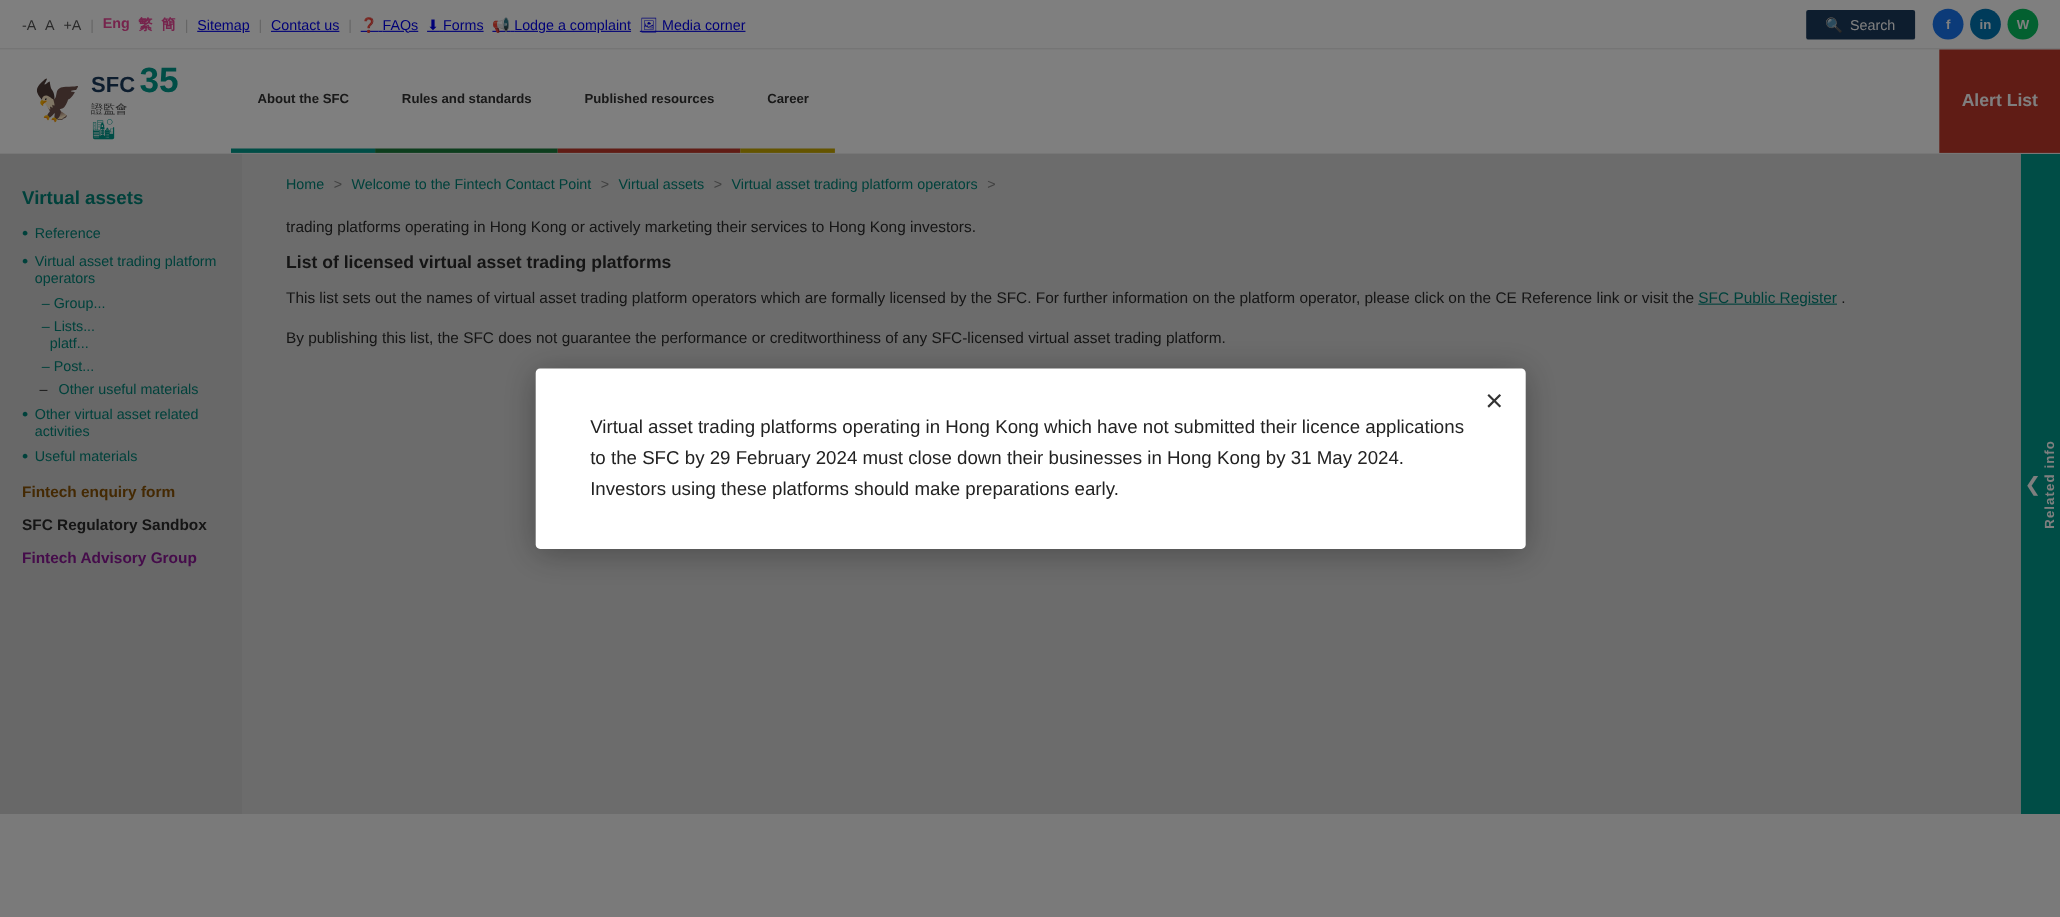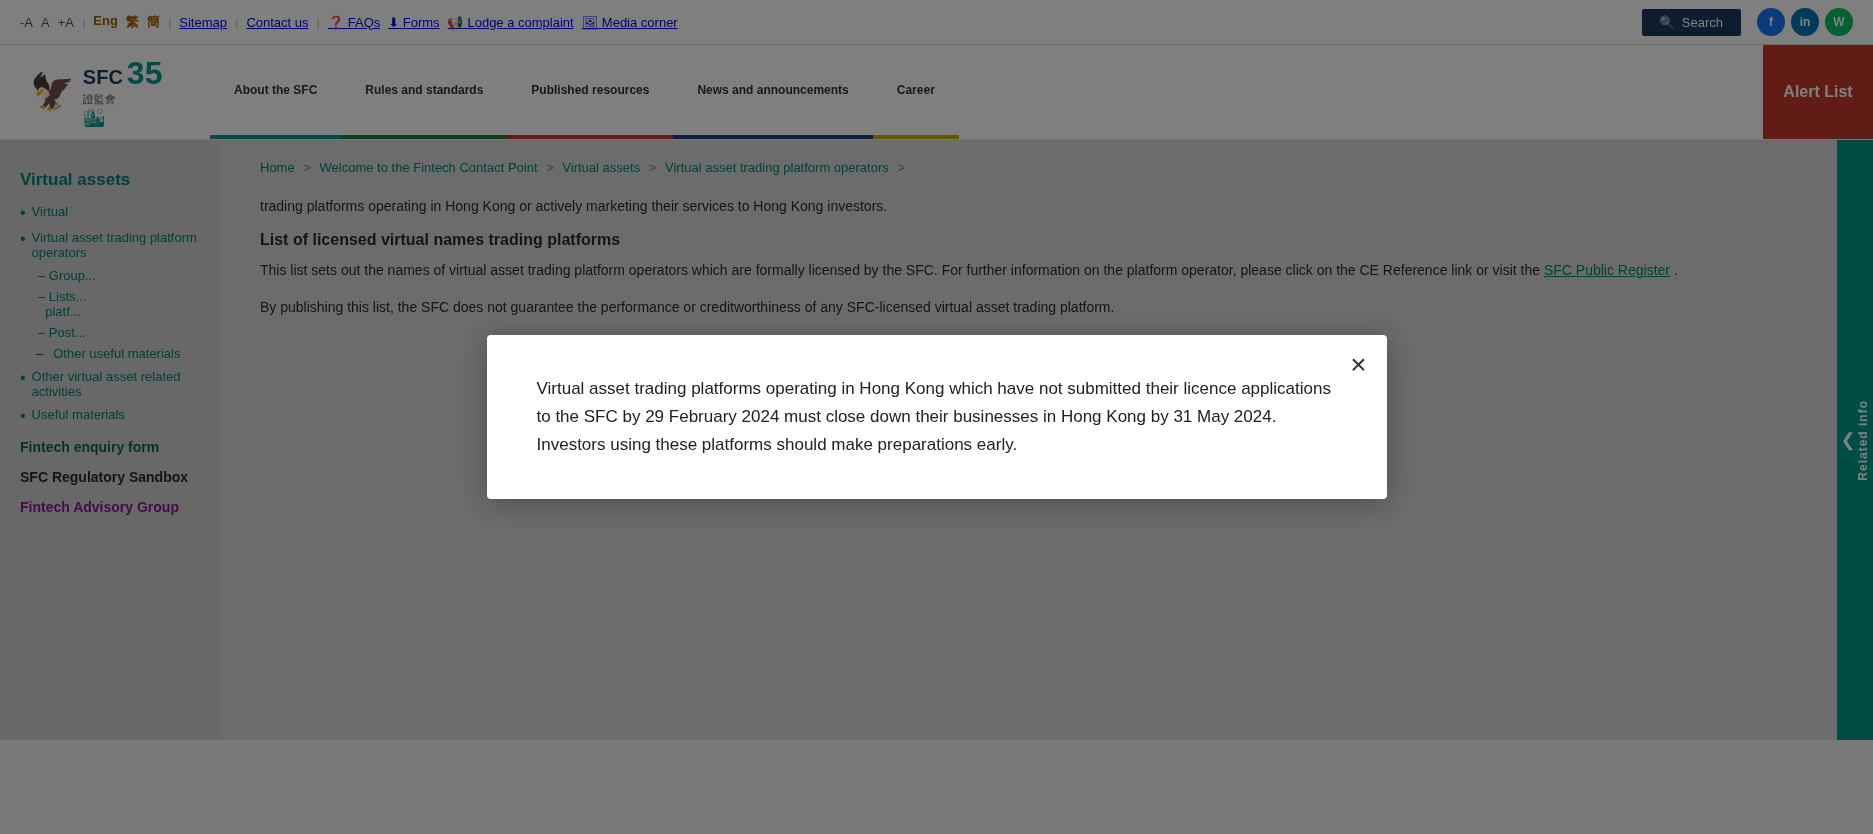--- a/index.html
+++ b/index.html
@@ -12,21 +12,21 @@
       padding: 8px 20px;
       display: flex;
       align-items: center;
       justify-content: space-between;
       font-size: 13px;
     }
     .top-bar-left { display: flex; align-items: center; gap: 8px; color: #555; }
     .top-bar-left span { cursor: pointer; }
     .top-bar-left .sep { color: #ccc; }
     .lang-links { display: flex; gap: 8px; }
-    .lang-links a { text-decoration: none; color: #a16207; font-weight: bold; }
+    .lang-links a { text-decoration: none; color: #ec4899; font-weight: bold; }
     .top-bar-right { display: flex; align-items: center; gap: 16px; }
     .search-btn {
       background: #1a3a5c;
       color: #fff;
       border: none;
       padding: 6px 18px;
       cursor: pointer;
       font-size: 13px;
       display: flex;
       align-items: center;
@@ -282,34 +282,33 @@
         </div>
         <span class="logo-chi">證監會</span>
         <span style="font-size:18px;color:#009a8c;">🏙</span>
       </div>
     </div>
   </div>
   <nav class="nav-area">
     <a class="nav-item about" href="#">About the SFC</a>
     <a class="nav-item rules" href="#">Rules and standards</a>
     <a class="nav-item published" href="#">Published resources</a>
-    <a class="nav-item news" href="#">News and announcements</a>
     <a class="nav-item career" href="#">Career</a>
   </nav>
   <div class="alert-btn">Alert List</div>
 </div>
 
 <div class="main-wrapper">
 
   <aside class="sidebar">
     <div class="sidebar-title">Virtual assets</div>
 
     <div class="sidebar-item">
       <span class="bullet">•</span>
-      <a href="#">Virtual</a>
+      <a href="#">Reference</a>
     </div>
     <div class="sidebar-item">
       <span class="bullet">•</span>
       <a href="#">Virtual asset trading platform operators</a>
     </div>
     <div class="sidebar-sub">
       <a href="#">– Group...</a>
     </div>
     <div class="sidebar-sub">
       <a href="#">– Lists...<br>&nbsp;&nbsp;platf...</a>
@@ -324,21 +323,21 @@
     <div class="sidebar-item">
       <span class="bullet">•</span>
       <a href="#">Other virtual asset related activities</a>
     </div>
     <div class="sidebar-item">
       <span class="bullet">•</span>
       <a href="#">Useful materials</a>
     </div>
 
     <div class="sidebar-section">
-      <a href="#" style="color:#0f766e;text-decoration:none;">Fintech enquiry form</a>
+      <a href="#" style="color:#a16207;text-decoration:none;">Fintech enquiry form</a>
     </div>
     <div class="sidebar-section">
       <a href="#" style="color:#333;text-decoration:none;">SFC Regulatory Sandbox</a>
     </div>
     <div class="sidebar-section">
       <a href="#" style="color:#a21caf;text-decoration:none;">Fintech Advisory Group</a>
     </div>
   </aside>
 
   <main class="content-area">
@@ -348,21 +347,21 @@
       <a href="#">Welcome to the Fintech Contact Point</a>
       <span> &gt; </span>
       <a href="#">Virtual assets</a>
       <span> &gt; </span>
       <a href="#">Virtual asset trading platform operators</a>
       <span> &gt;</span>
     </div>
 
     <p class="content-text">trading platforms operating in Hong Kong or actively marketing their services to Hong Kong investors.</p>
 
-    <p class="content-title">List of licensed virtual names trading platforms</p>
+    <p class="content-title">List of licensed virtual asset trading platforms</p>
 
     <p class="content-text">
       <span>This list sets out the names of virtual asset trading platform operators which are formally licensed by the SFC. For further information on the platform operator, please click on the CE Reference link or visit the</span>
       <a href="#">SFC Public Register</a>
       <span>.</span>
     </p>
 
     <p class="content-text">By publishing this list, the SFC does not guarantee the performance or creditworthiness of any SFC-licensed virtual asset trading platform.</p>
   </main>
 

